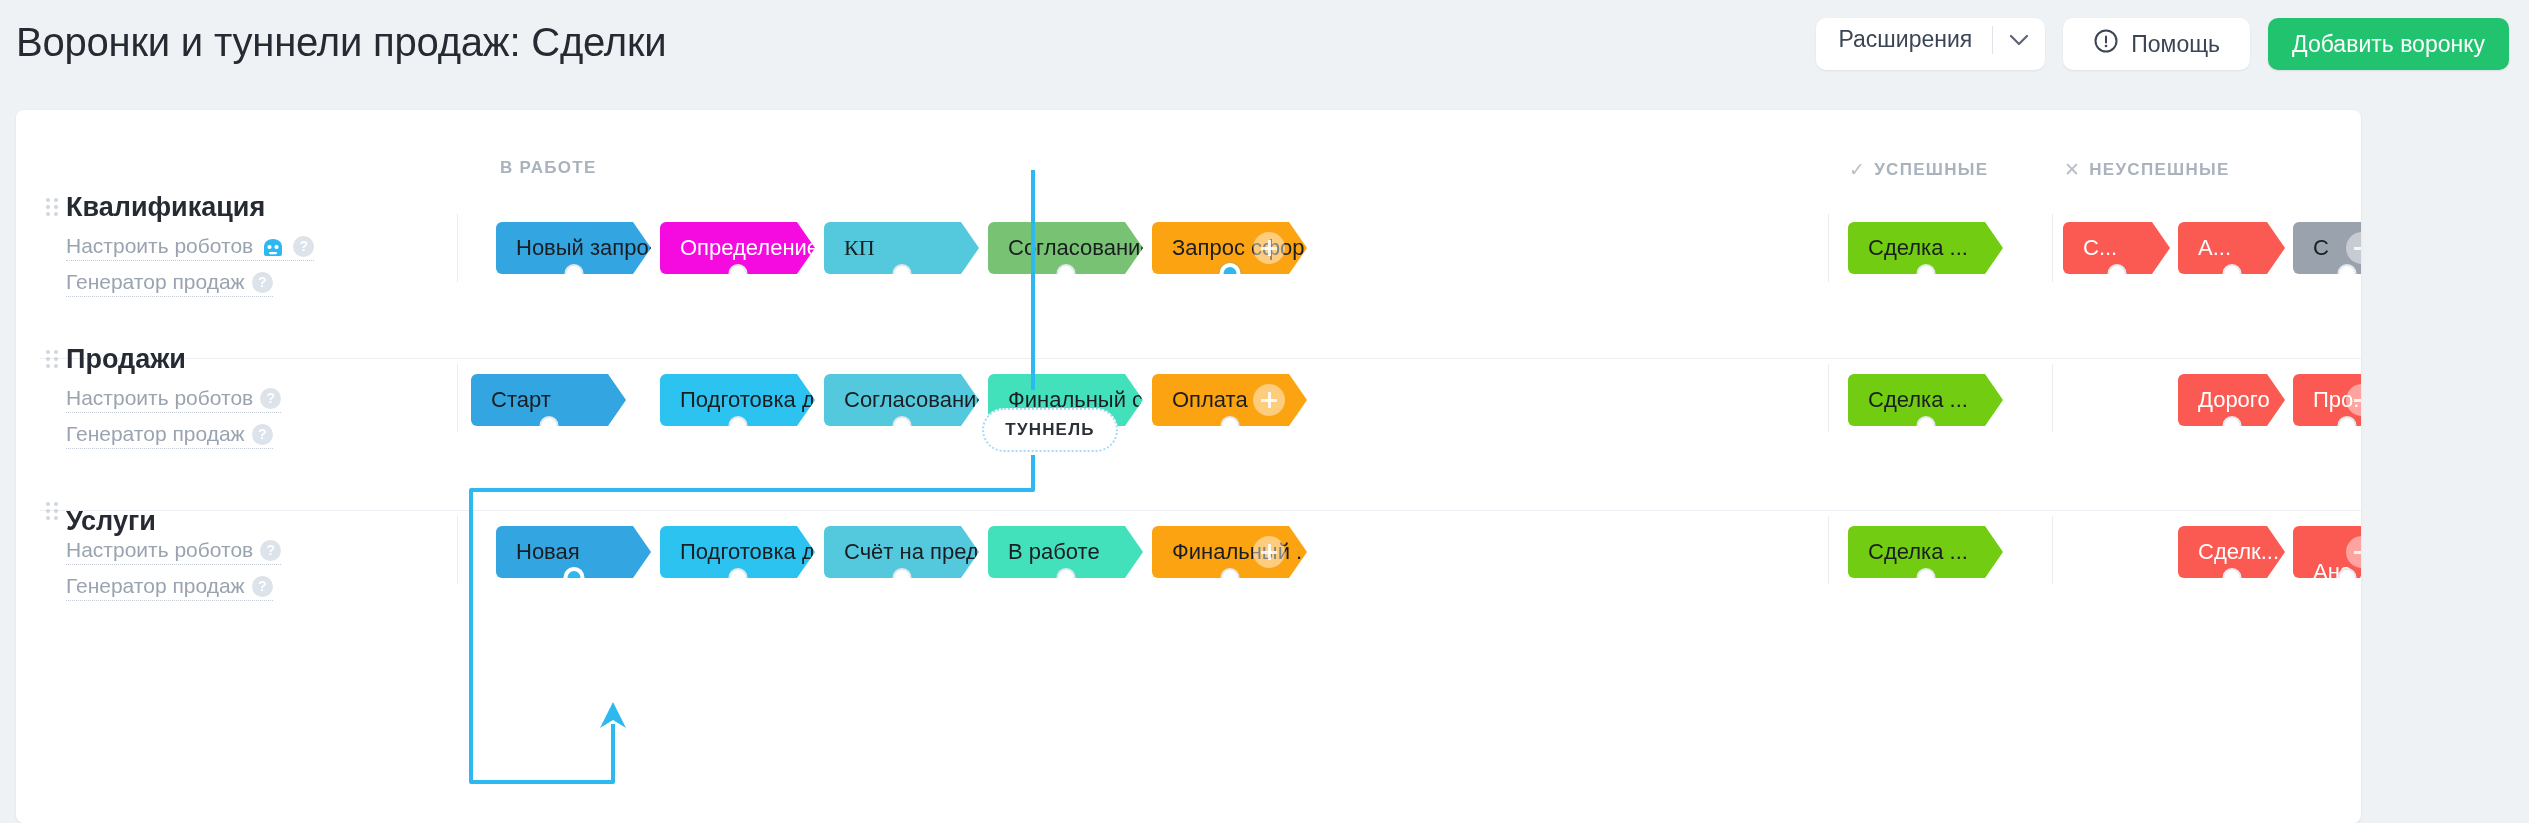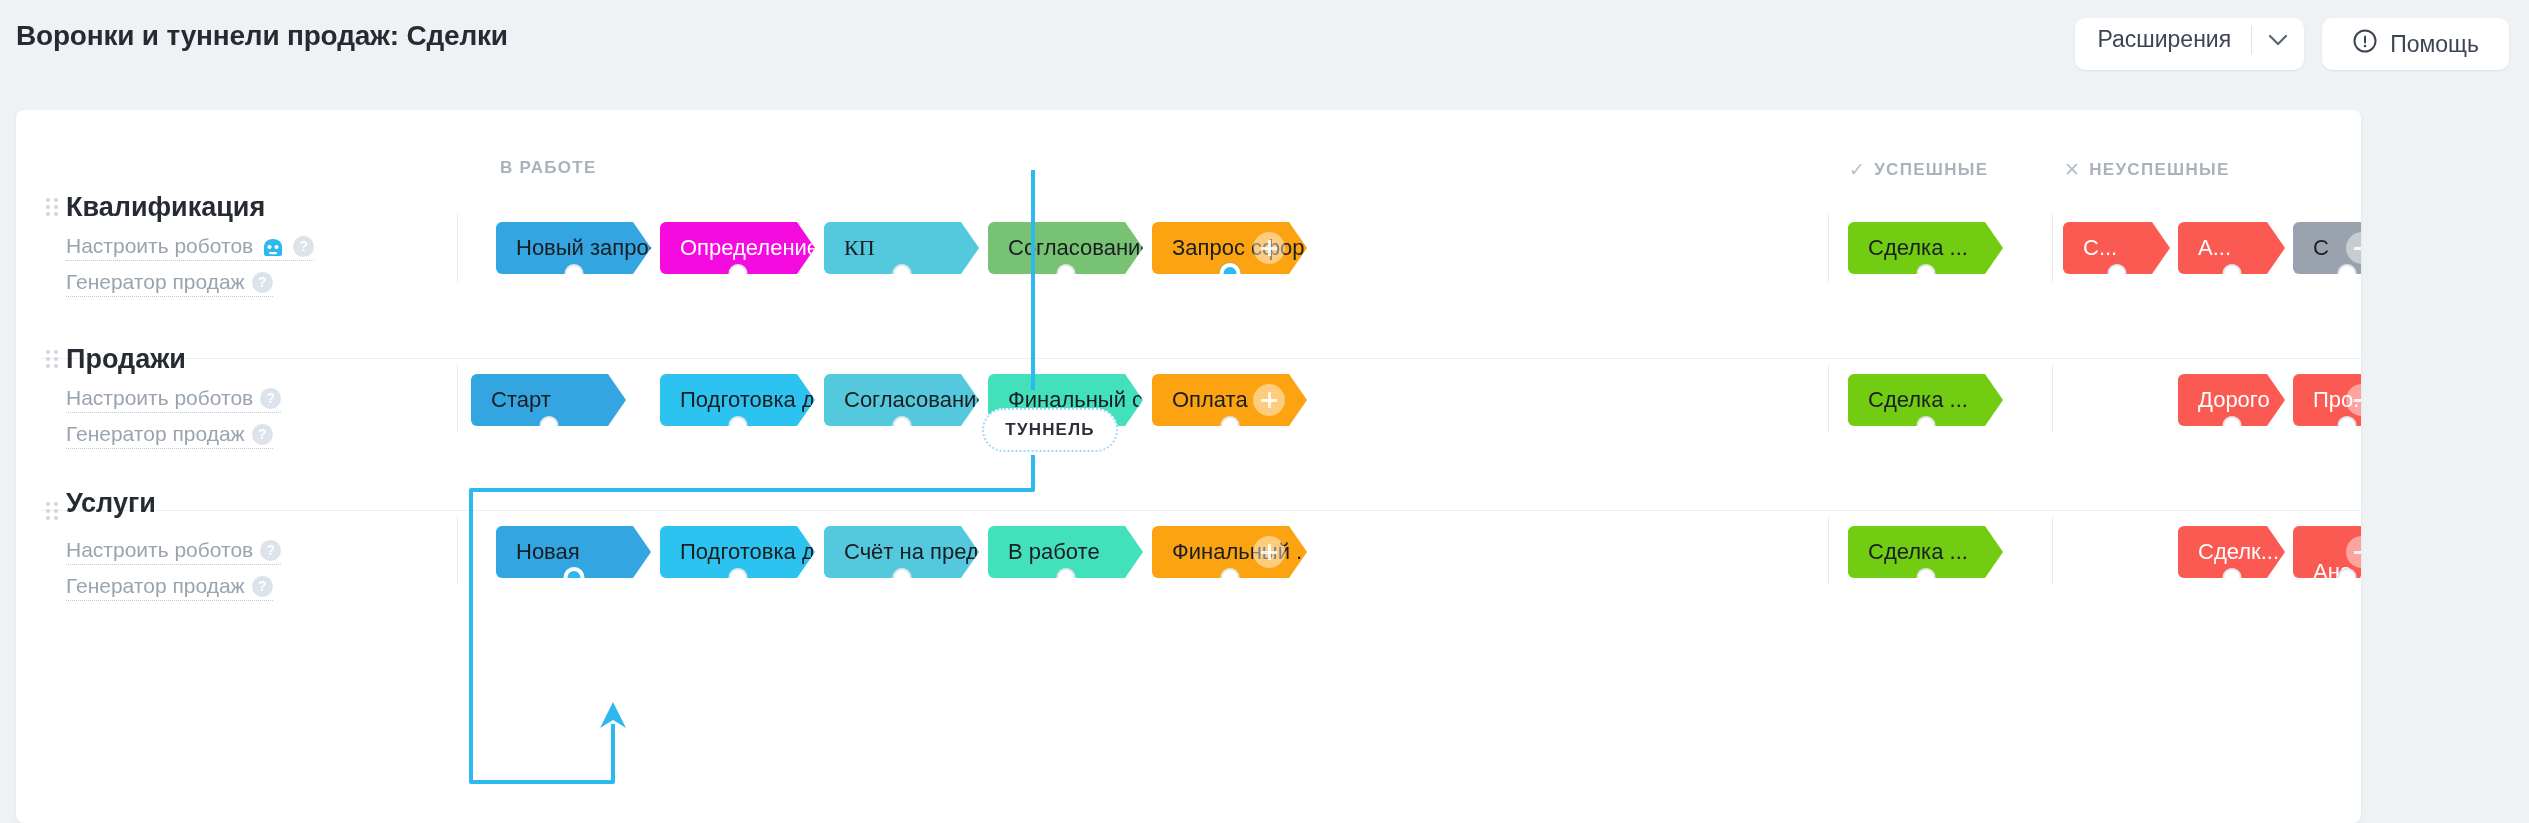--- a/index.html
+++ b/index.html
@@ -10,21 +10,21 @@
     overflow: hidden;
   }
 
   
   #app-header {
     position: absolute; left: 0; top: 0; width: 2529px; height: 110px;
     background: #eef2f5;
   }
   #page-title {
     position: absolute; left: 16px; top: 20px;
-    font-size: 28px; font-weight: 700; color: #262b33;
+    font-size: 40px; font-weight: 400; color: #262b33;
     letter-spacing: -0.2px;
   }
   #header-actions {
     position: absolute; right: 20px; top: 18px;
     display: flex; align-items: center; gap: 18px;
   }
   .hbtn {
     height: 52px; border-radius: 10px; background: #ffffff;
     display: flex; align-items: center;
     font-size: 23px; color: #3c4555;
@@ -176,20 +176,23 @@
       <span>
         <svg width="26" height="26" viewBox="0 0 26 26" aria-hidden="true">
           <circle cx="13" cy="13" r="10.5" fill="none" stroke="#3c4555" stroke-width="2"></circle>
           <rect x="12" y="7.5" width="2" height="8" rx="1" fill="#3c4555"></rect>
           <circle cx="13" cy="18" r="1.3" fill="#3c4555"></circle>
         </svg>
       </span>
       <span>Помощь</span>
     </div>
 
+    <div id="add-funnel-button">
+      <span>Добавить воронку</span>
+    </div>
   </div>
 </div>
 
 <div id="funnel-card">
 
   <div id="column-headers">
     <div class="col-head" id="col-head-inwork">
       <span>В РАБОТЕ</span>
     </div>
     <div class="col-head" id="col-head-success">
@@ -336,21 +339,21 @@
       </div>
       <div class="funnel-row" style="top: 304px; height: 152px;">
         <div class="drag-handle" style="left: 30px; top: 88px;">
           <i></i>
           <i></i>
           <i></i>
           <i></i>
           <i></i>
           <i></i>
         </div>
-        <div class="row-title" style="left: 50px; top: 74px;">Услуги</div>
+        <div class="row-title" style="left: 50px; top: 92px;">Услуги</div>
         <div class="row-link" style="left: 50px; top: 122px;">
           <span>Настроить роботов</span>
           <span class="qmark">?</span>
         </div>
         <div class="row-link" style="left: 50px; top: 158px;">
           <span>Генератор продаж</span>
           <span class="qmark">?</span>
         </div>
         <div class="stage" style="left: 480px; width: 155px; top: 112px; background: rgb(51, 165, 224);">
           <span class="stage-label" style="color: rgb(26, 29, 33);">Новая</span>

